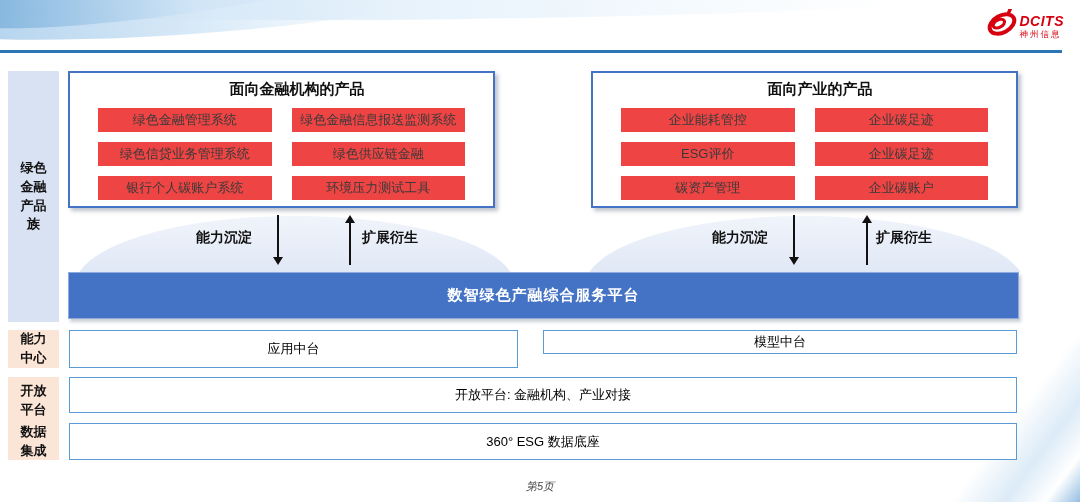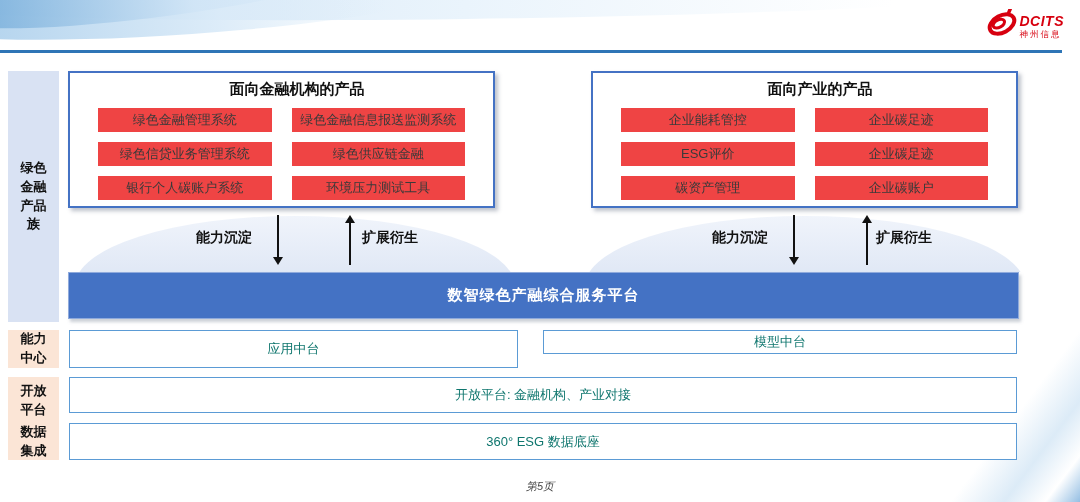--- a/index.html
+++ b/index.html
@@ -61,21 +61,21 @@
   .banner {
     position:absolute; left:68px; top:272px; width:951px; height:47px;
     background:#4472c4; border:1px solid #8faadc; box-shadow:2px 3px 3px rgba(110,120,140,.35);
     display:flex; align-items:center; justify-content:center;
     color:#fff; font-size:15px; font-weight:bold; letter-spacing:1px; z-index:3;
   }
   
   .row-box {
     position:absolute; background:#fff; border:1.5px solid #5b9bd5;
     display:flex; align-items:center; justify-content:center;
-    font-size:13px; color:#0f766e; z-index:3;
+    font-size:13px; color:#000000; z-index:3;
   }
   .row-box.app   { left:69px;  top:330px; width:449px; height:38px; }
   .row-box.model { left:543px; top:330px; width:474px; height:24px; }
   .row-box.openp { left:69px;  top:377px; width:948px; height:36px; }
   .row-box.datab { left:69px;  top:423px; width:948px; height:37px; }
   
   .footer { position:absolute; left:0; right:0; top:479px; text-align:center;
             font-size:11px; font-style:italic; color:#444; z-index:3; }
   .corner-swoosh {
     position:absolute; right:-85px; bottom:-140px; width:260px; height:330px;

